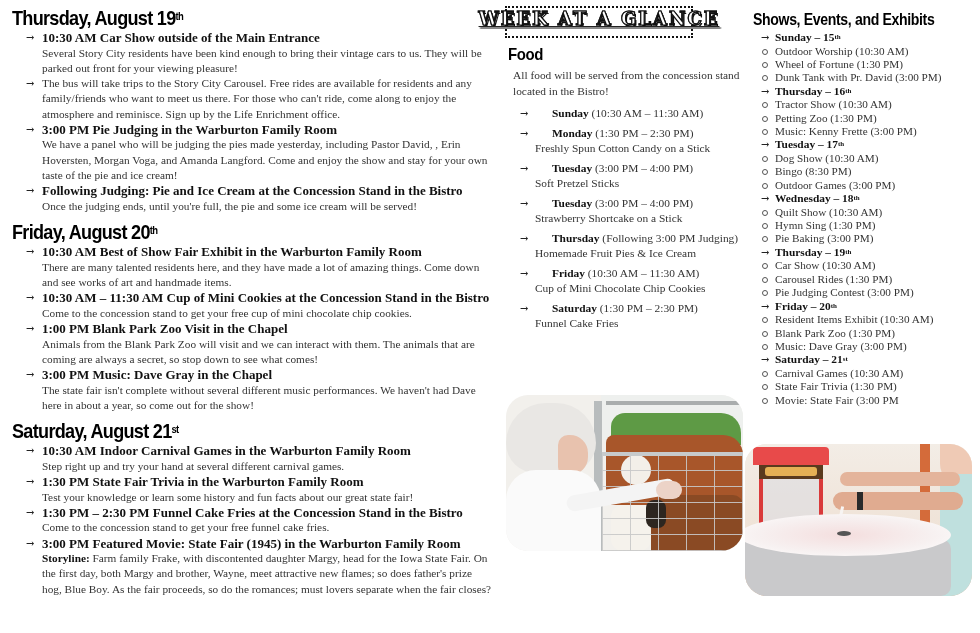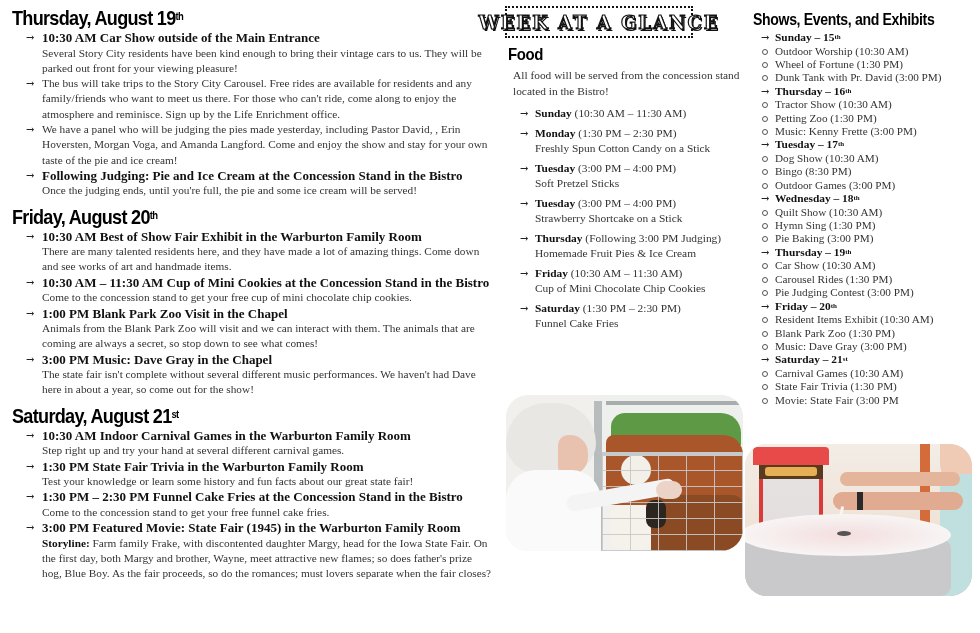--- a/index.html
+++ b/index.html
@@ -35,21 +35,21 @@
       font-family: "Liberation Serif", "DejaVu Serif", serif;
       font-size: 11.3px; line-height: 15.3px; color: #333;
     }
     .event-desc b { color: #111; }
 
     
     .col-mid { position: absolute; left: 505px; top: 6px; width: 240px; }
     .wag-banner {
       width: 188px; height: 32px;
       border: 2px dotted #111;
-      display: flex; align-items: center; justify-content: center;
+      display: flex; align-items: flex-start; justify-content: center; text-decoration: underline;
     }
     .wag-text {
       font-family: "DejaVu Serif", serif;
       font-weight: bold; font-size: 18px;
       letter-spacing: 2px;
       color: #fff;
       -webkit-text-stroke: 1.2px #111;
       text-shadow: 1.5px 1.5px 0 #111;
       white-space: nowrap;
     }
@@ -63,21 +63,21 @@
     }
     .food-heading { margin-top: 6px; margin-left: 3px; }
     .food-intro {
       font-family: "Liberation Serif", serif;
       font-size: 11.4px; line-height: 15.5px; color: #333;
       margin-left: 8px; margin-top: 2px; margin-bottom: 7px;
     }
     .food-item { position: relative; padding-left: 30px; margin-bottom: 4px; }
     .food-item .arrow { position: absolute; left: 15px; top: 0; font-size: 10px; line-height: 16px; font-weight: bold; }
     .food-line1 { font-family: "Liberation Serif", serif; font-size: 11.4px; line-height: 15.5px; color: #333; white-space: nowrap; }
-    .food-line1 b { color: #111; }
+    .food-line1 b { color: #111; margin-left: 17px; }
     .food-line2 { font-family: "Liberation Serif", serif; font-size: 11.4px; line-height: 15.5px; color: #333; }
     .food-note {
       font-family: "Liberation Serif", serif; font-style: italic;
       font-size: 10.6px; line-height: 15px; color: #333;
       margin-left: 16px; margin-top: 6px;
     }
 
     
     .col-right { position: absolute; left: 753px; top: 9px; width: 227px; }
     .shows-heading { font-size: 16px; line-height: 22px; }
@@ -117,20 +117,21 @@
         <span class="arrow">→</span>
         <div class="event-title">10:30 AM Car Show outside of the Main Entrance</div>
         <div class="event-desc">Several Story City residents have been kind enough to bring their vintage cars to us. They will be parked out front for your viewing pleasure!</div>
       </div>
     <div class="event">
         <span class="arrow">→</span>
         <div class="event-desc">The bus will take trips to the Story City Carousel.  Free rides are available for residents and any family/friends who want to meet us there.  For those who can't ride, come along to enjoy the atmosphere and reminisce.  Sign up by the Life Enrichment office.</div>
       </div>
     <div class="event">
         <span class="arrow">→</span>
+        <div class="event-title">3:00 PM Pie Judging in the Warburton Family Room</div>
         <div class="event-desc">We have a panel who will be judging the pies made yesterday, including Pastor David, , Erin Hoversten, Morgan Voga, and Amanda Langford.  Come and enjoy the show and stay for your own taste of the pie and ice cream!</div>
       </div>
     <div class="event">
         <span class="arrow">→</span>
         <div class="event-title">Following Judging: Pie and Ice Cream at the Concession Stand in the Bistro</div>
         <div class="event-desc">Once the judging ends, until you're full, the pie and some ice cream will be served!</div>
       </div>
   </div>
 
   <div class="day-block">

